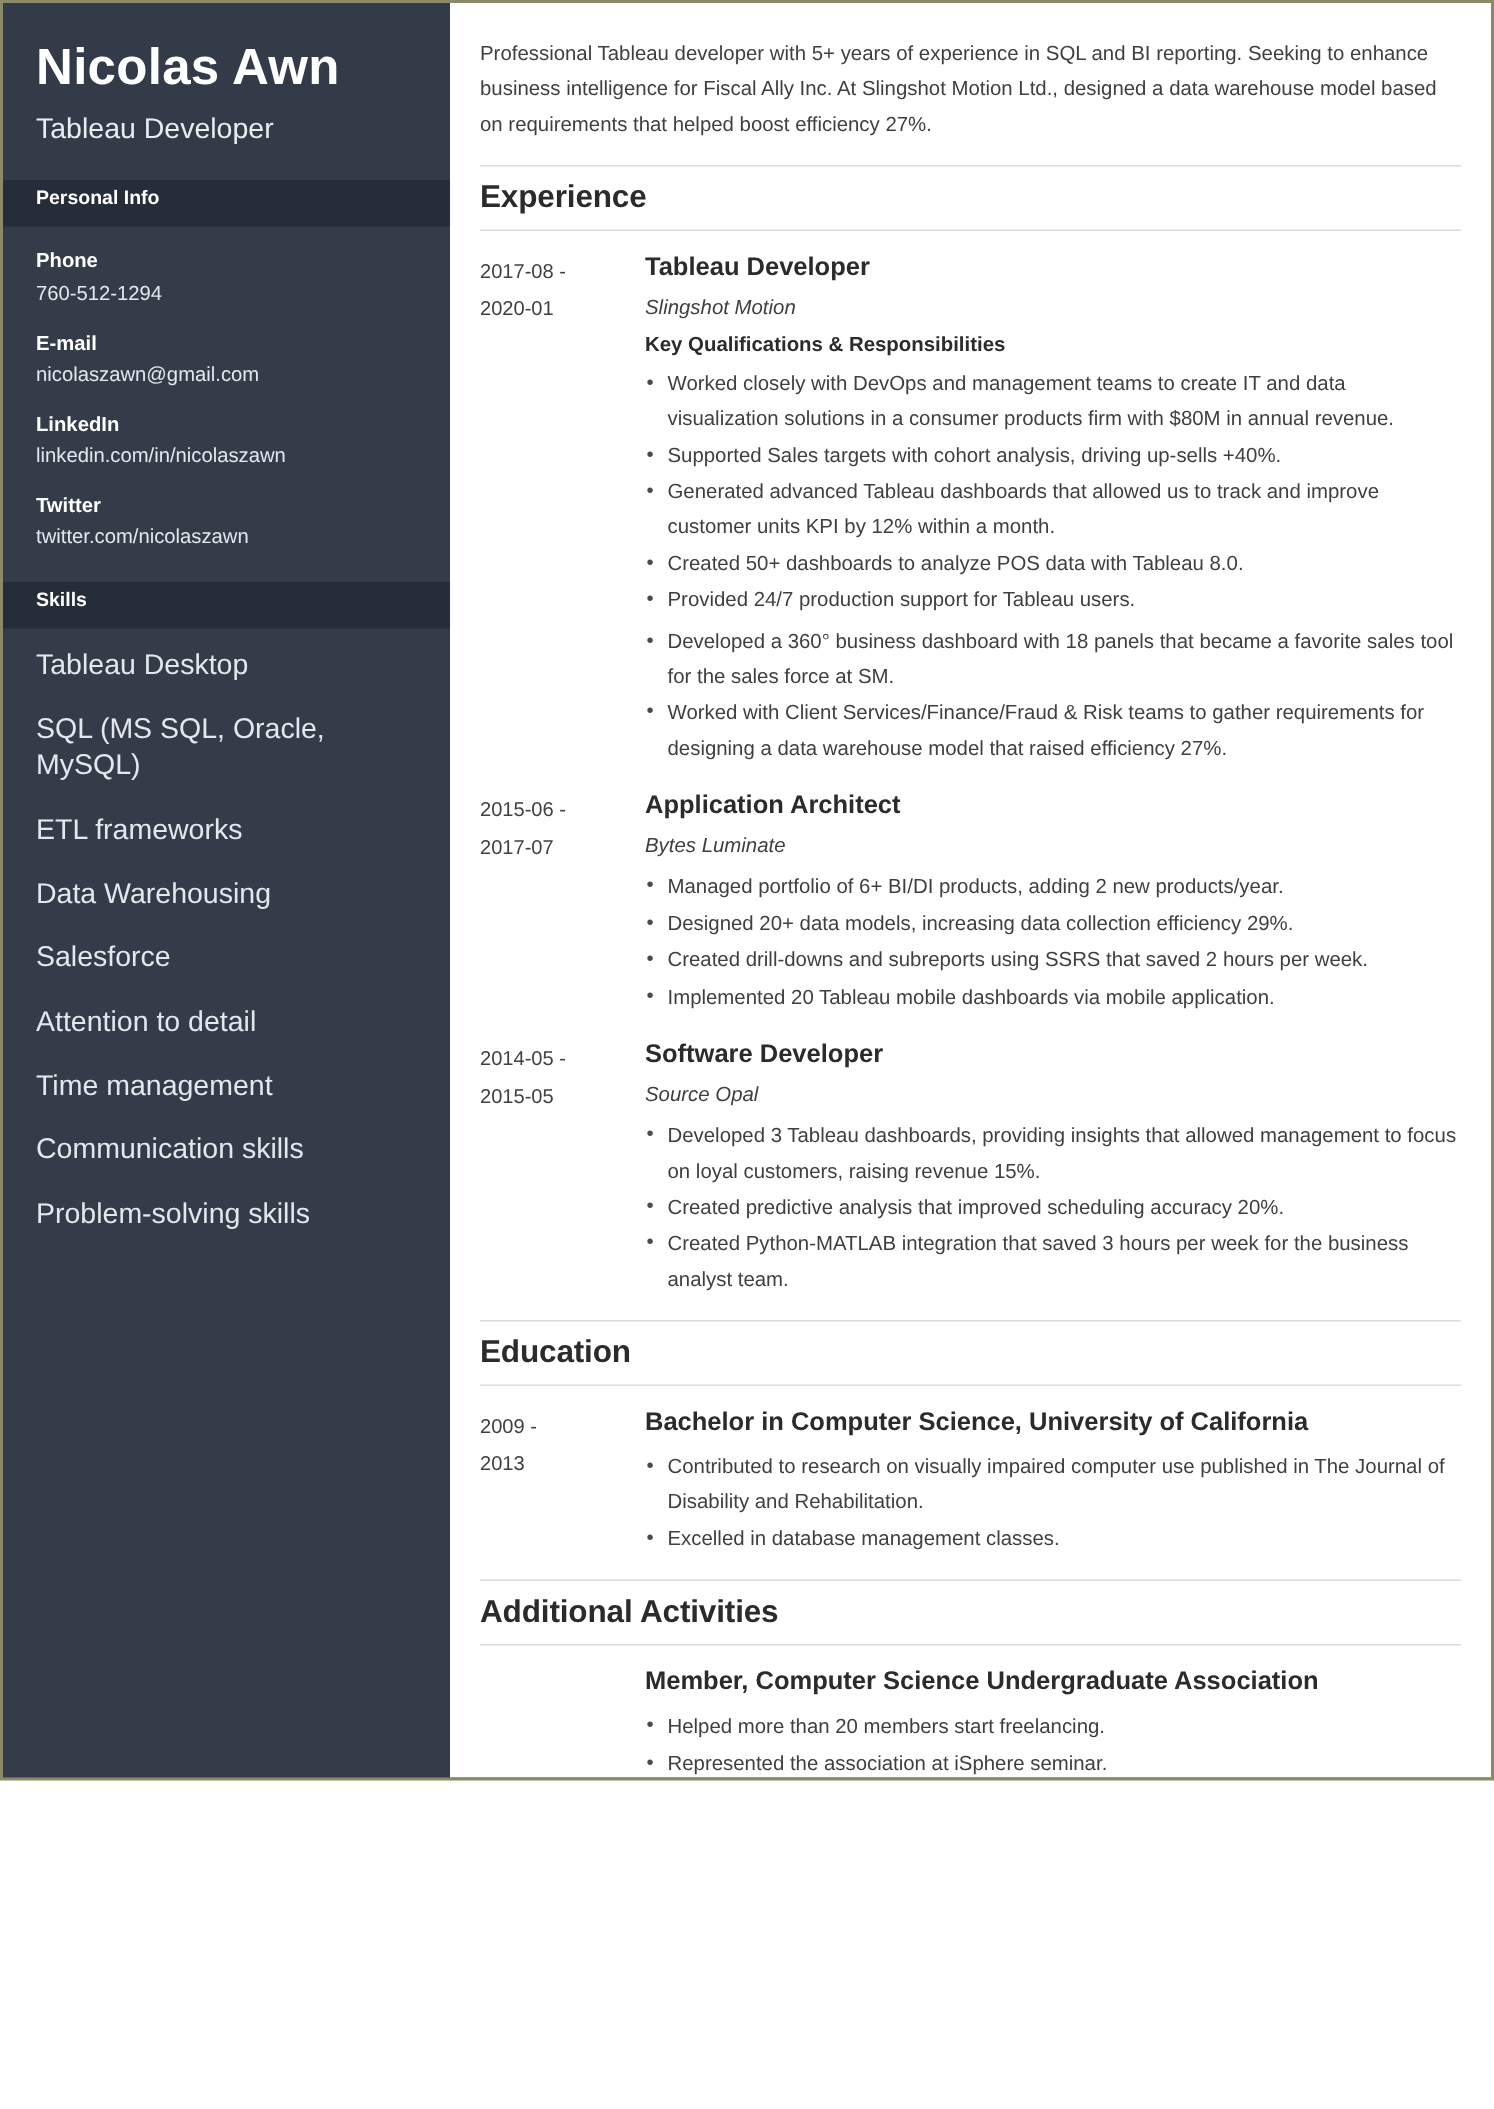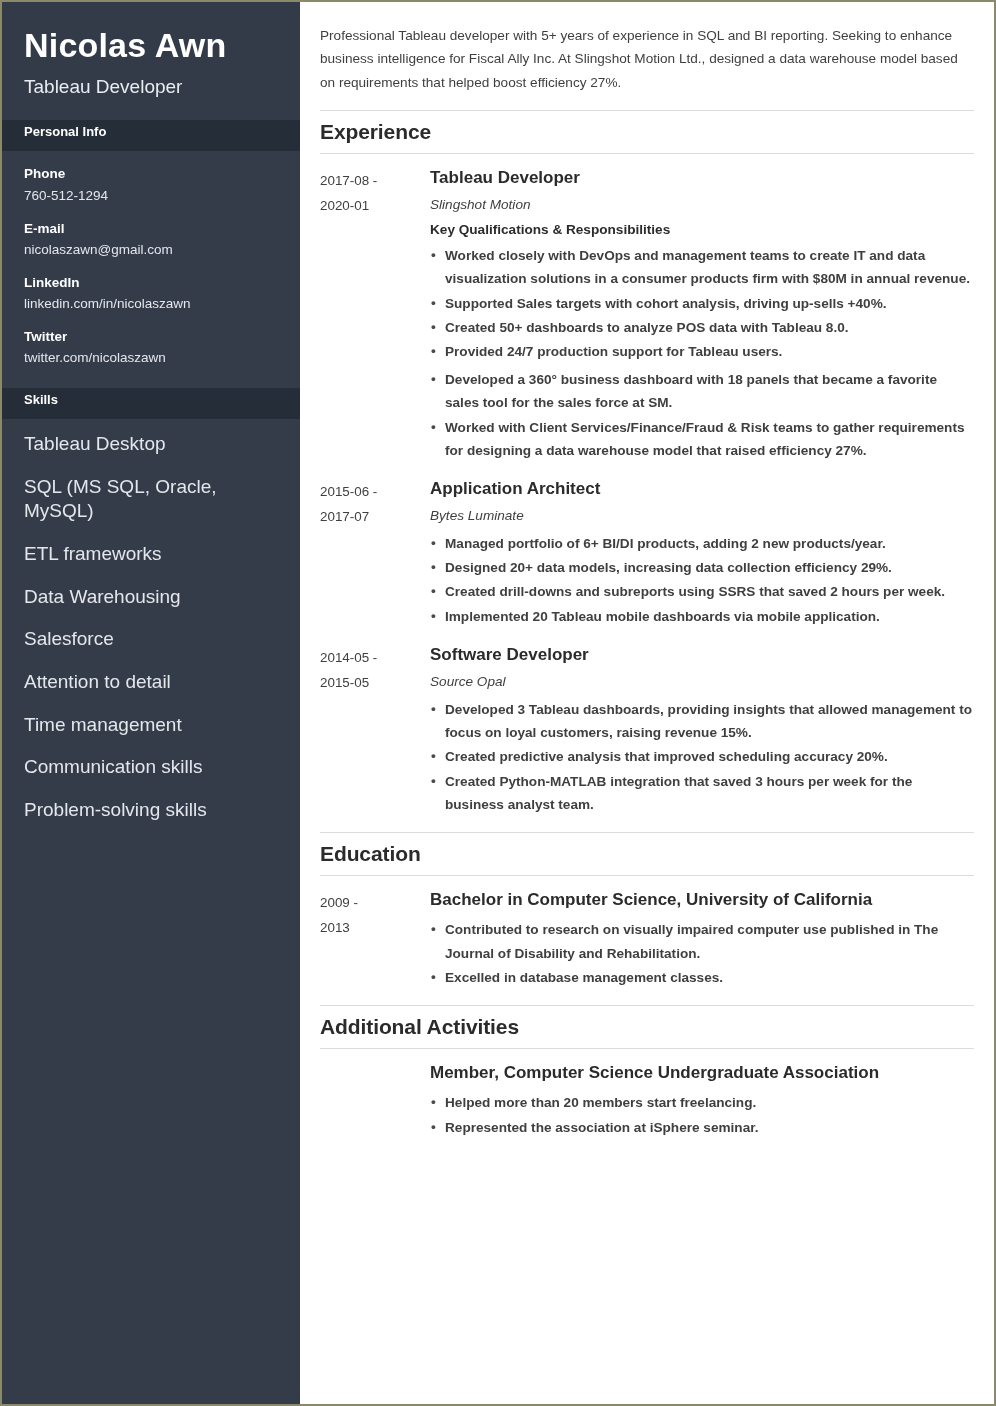--- a/index.html
+++ b/index.html
@@ -8,21 +8,21 @@
     background: #ffffff;
   }
   body {
     font-family: "Liberation Sans", sans-serif;
     -webkit-font-smoothing: antialiased;
   }
 
   .page {
     position: relative;
     width: 996px;
-    height: 1406px;
+    height: 1187px;
     box-sizing: border-box;
     border: 2px solid #8a8a6a;
     background: #4d7c0f;
     overflow: hidden;
     display: flex;
   }
 
   
   .sidebar {
     width: 298px;
@@ -166,21 +166,20 @@
     margin: 0 0 4px 0;
     padding: 0;
   }
   ul.bullets li {
     position: relative;
     padding-left: 15px;
     font-size: 13.6px;
     line-height: 1.72;
     color: #3f3f3f;
     margin-bottom: 1px;
-    font-weight: bold;
   }
   ul.bullets li::before {
     content: "•";
     position: absolute;
     left: 1px;
     top: -1px;
     color: #4a4a4a;
     font-size: 13.6px;
   }
 
@@ -256,20 +255,21 @@
               <span class="d-line">2017-08 -</span>
               <span class="d-line">2020-01</span>
             </div>
             <div class="entry-body">
               <div class="entry-role">Tableau Developer</div>
               <div class="entry-company">Slingshot Motion</div>
               <div class="entry-subhead">Key Qualifications &amp; Responsibilities</div>
               <ul class="bullets">
                 <li>Worked closely with DevOps and management teams to create IT and data visualization solutions in a consumer products firm with $80M in annual revenue.</li>
                 <li>Supported Sales targets with cohort analysis, driving up-sells +40%.</li>
+                <li>Generated advanced Tableau dashboards that allowed us to track and improve customer units KPI by 12% within a month.</li>
                 <li>Created 50+ dashboards to analyze POS data with Tableau 8.0.</li>
                 <li>Provided 24/7 production support for Tableau users.</li>
               </ul>
               <ul class="bullets">
                 <li>Developed a 360° business dashboard with 18 panels that became a favorite sales tool for the sales force at SM.</li>
                 <li>Worked with Client Services/Finance/Fraud &amp; Risk teams to gather requirements for designing a data warehouse model that raised efficiency 27%.</li>
               </ul>
             </div>
           </div>
           <div class="entry">

